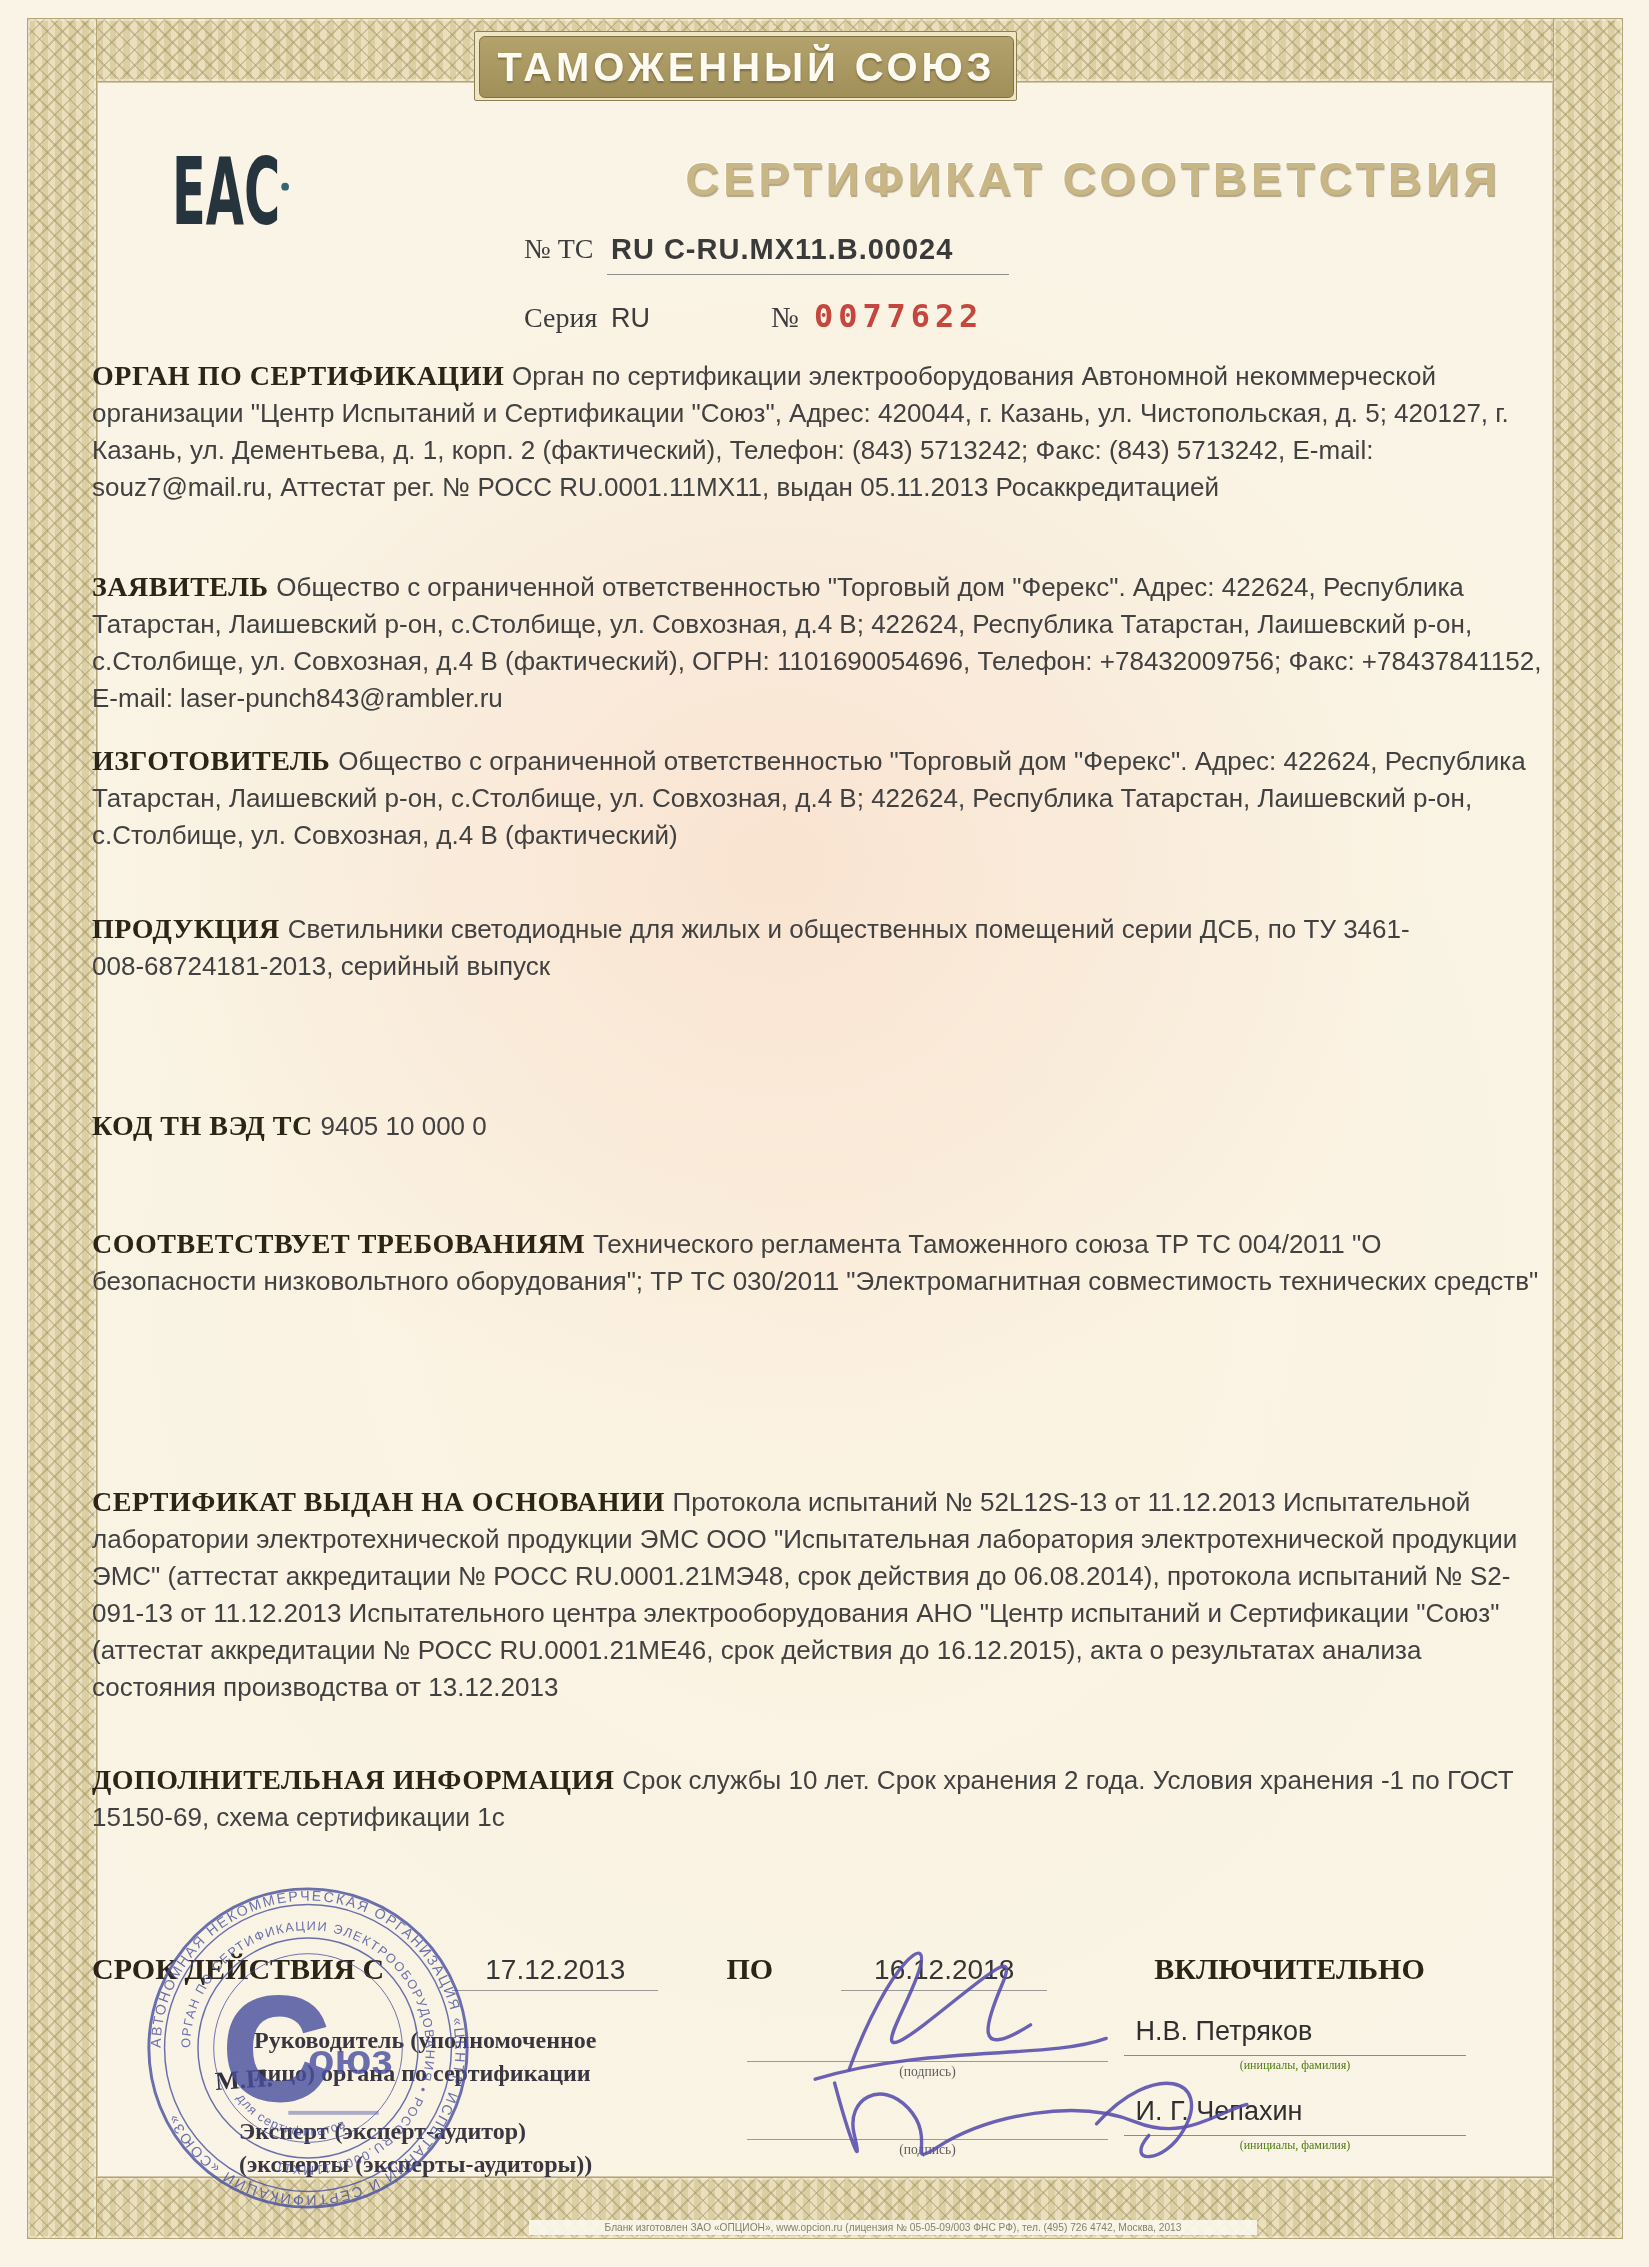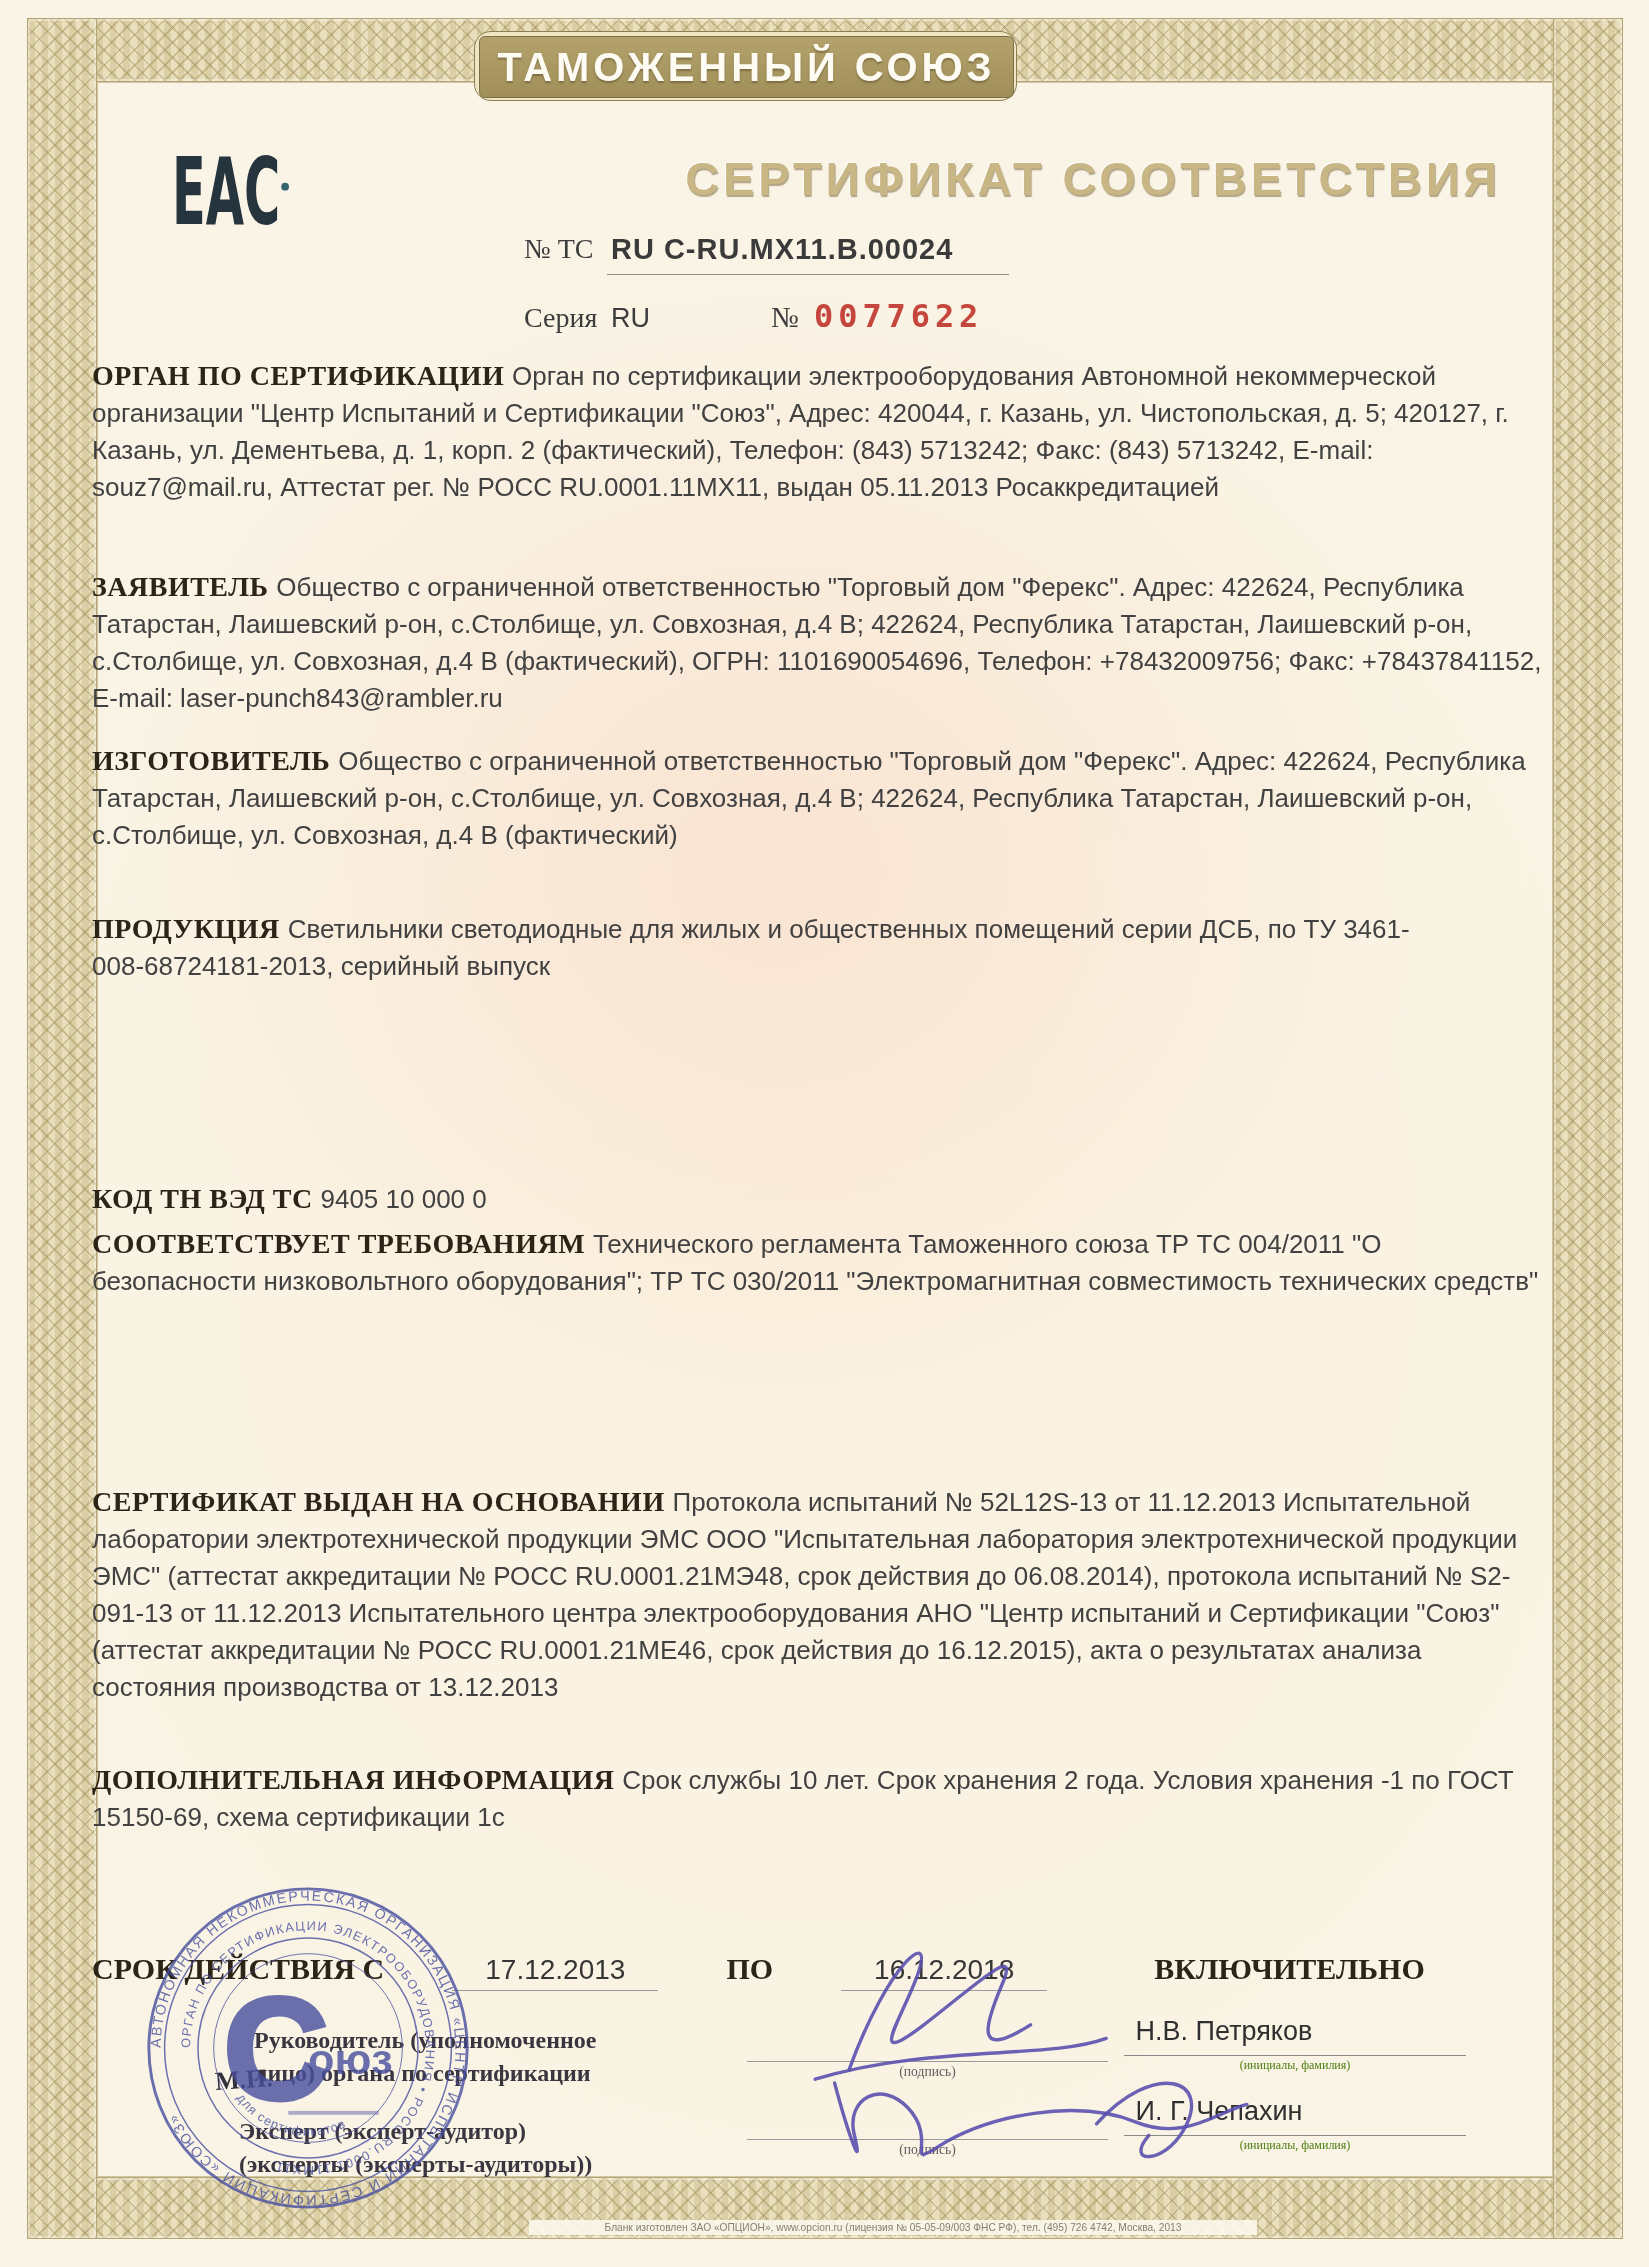--- a/index.html
+++ b/index.html
@@ -17,21 +17,21 @@
        repeating-linear-gradient(90deg, rgba(205,190,142,.45) 0 6.8px, rgba(236,226,192,.45) 6.8px 13.6px);
      box-shadow:inset 0 0 0 1.9px rgba(255,255,255,.35);}
   .bt{left:27px;right:27px;top:17.5px;height:62px;}
   .bb{left:27px;right:27px;bottom:29px;height:60px;}
   .bl{left:27px;top:17.5px;width:68px;bottom:29px;}
   .br{right:27px;top:17.5px;width:68px;bottom:29px;}
   .inner-frame{position:absolute;z-index:1;left:97px;right:97px;top:82px;bottom:91px;
      border:1px solid rgba(172,152,96,.5);}
   
   .banner{position:absolute;z-index:3;left:474px;top:31px;width:543px;height:70px;
-     border:1.9px solid #8f7e50;border-radius:17px;background:#efe6c6;padding:3.9px;box-sizing:border-box;}
+     border:1.9px solid #8f7e50;border-radius:2px;background:#efe6c6;padding:3.9px;box-sizing:border-box;}
   .banner-in{width:100%;height:100%;border-radius:5.8px;border:1px solid #7e6e44;
      background:linear-gradient(#b4a26c,#a18f5a);display:flex;align-items:center;justify-content:center;}
   .banner-in span{color:#fdfbf2;font-weight:bold;font-size:40px;letter-spacing:3.9px;
      text-shadow:0 1.9px 1.9px rgba(90,78,40,.55);white-space:nowrap;}
   
   .eac{position:absolute;z-index:3;left:171px;top:142px;}
   .eacT{font-family:"DejaVu Sans",sans-serif;font-weight:bold;fill:#26343d;}
   
   .doc-title{position:absolute;z-index:3;left:26px;width:1475px;top:151px;text-align:right;
      font-weight:bold;font-size:47px;letter-spacing:3.9px;color:#c9b685;white-space:nowrap;
@@ -46,21 +46,21 @@
   .ser-reg{font-size:27px;color:#3c3c3c;margin-left:13.6px;}
   .ser-no{font-family:"Liberation Serif",serif;font-size:29px;color:#3c3c3c;margin-left:121px;}
   .ser-val{font-family:"DejaVu Sans Mono",monospace;font-weight:bold;font-size:32px;color:#c5463d;
      letter-spacing:4.9px;margin-left:15.5px;}
   
   .sec{position:absolute;z-index:2;left:92px;width:1460px;margin:0;
      font-size:26px;line-height:37px;color:#414141;}
   .sec .h{font-family:"Liberation Serif",serif;font-weight:bold;font-size:28px;color:#2c2417;
      letter-spacing:0.5px;margin-right:7.8px;}
   .s0{top:357px;} .s1{top:568px;} .s2{top:742px;} .s3{top:910px;width:1320px;}
-  .s4{top:1180px;} .s5{top:1225px;} .s6{top:1483px;} .s7{top:1761px;}
+  .s4{top:1107px;} .s5{top:1225px;} .s6{top:1483px;} .s7{top:1761px;}
   
   .validity{position:absolute;z-index:2;left:92px;top:1952px;width:1465px;display:flex;
      align-items:baseline;font-family:"Liberation Serif",serif;font-weight:bold;font-size:30px;color:#2c2417;gap:43px;}
   .vdate{font-family:"Liberation Sans",sans-serif;font-weight:normal;font-size:28px;color:#363636;
      border-bottom:1.9px solid #9a9a9a;padding:0 33px 3.9px 33px;margin:0 25px;}
   .vincl{margin-left:39px;}
   
   .role{position:absolute;z-index:3;font-family:"Liberation Serif",serif;font-weight:bold;
      font-size:24px;line-height:33px;color:#3a3640;}
   .role-head{left:254px;top:2024px;}

